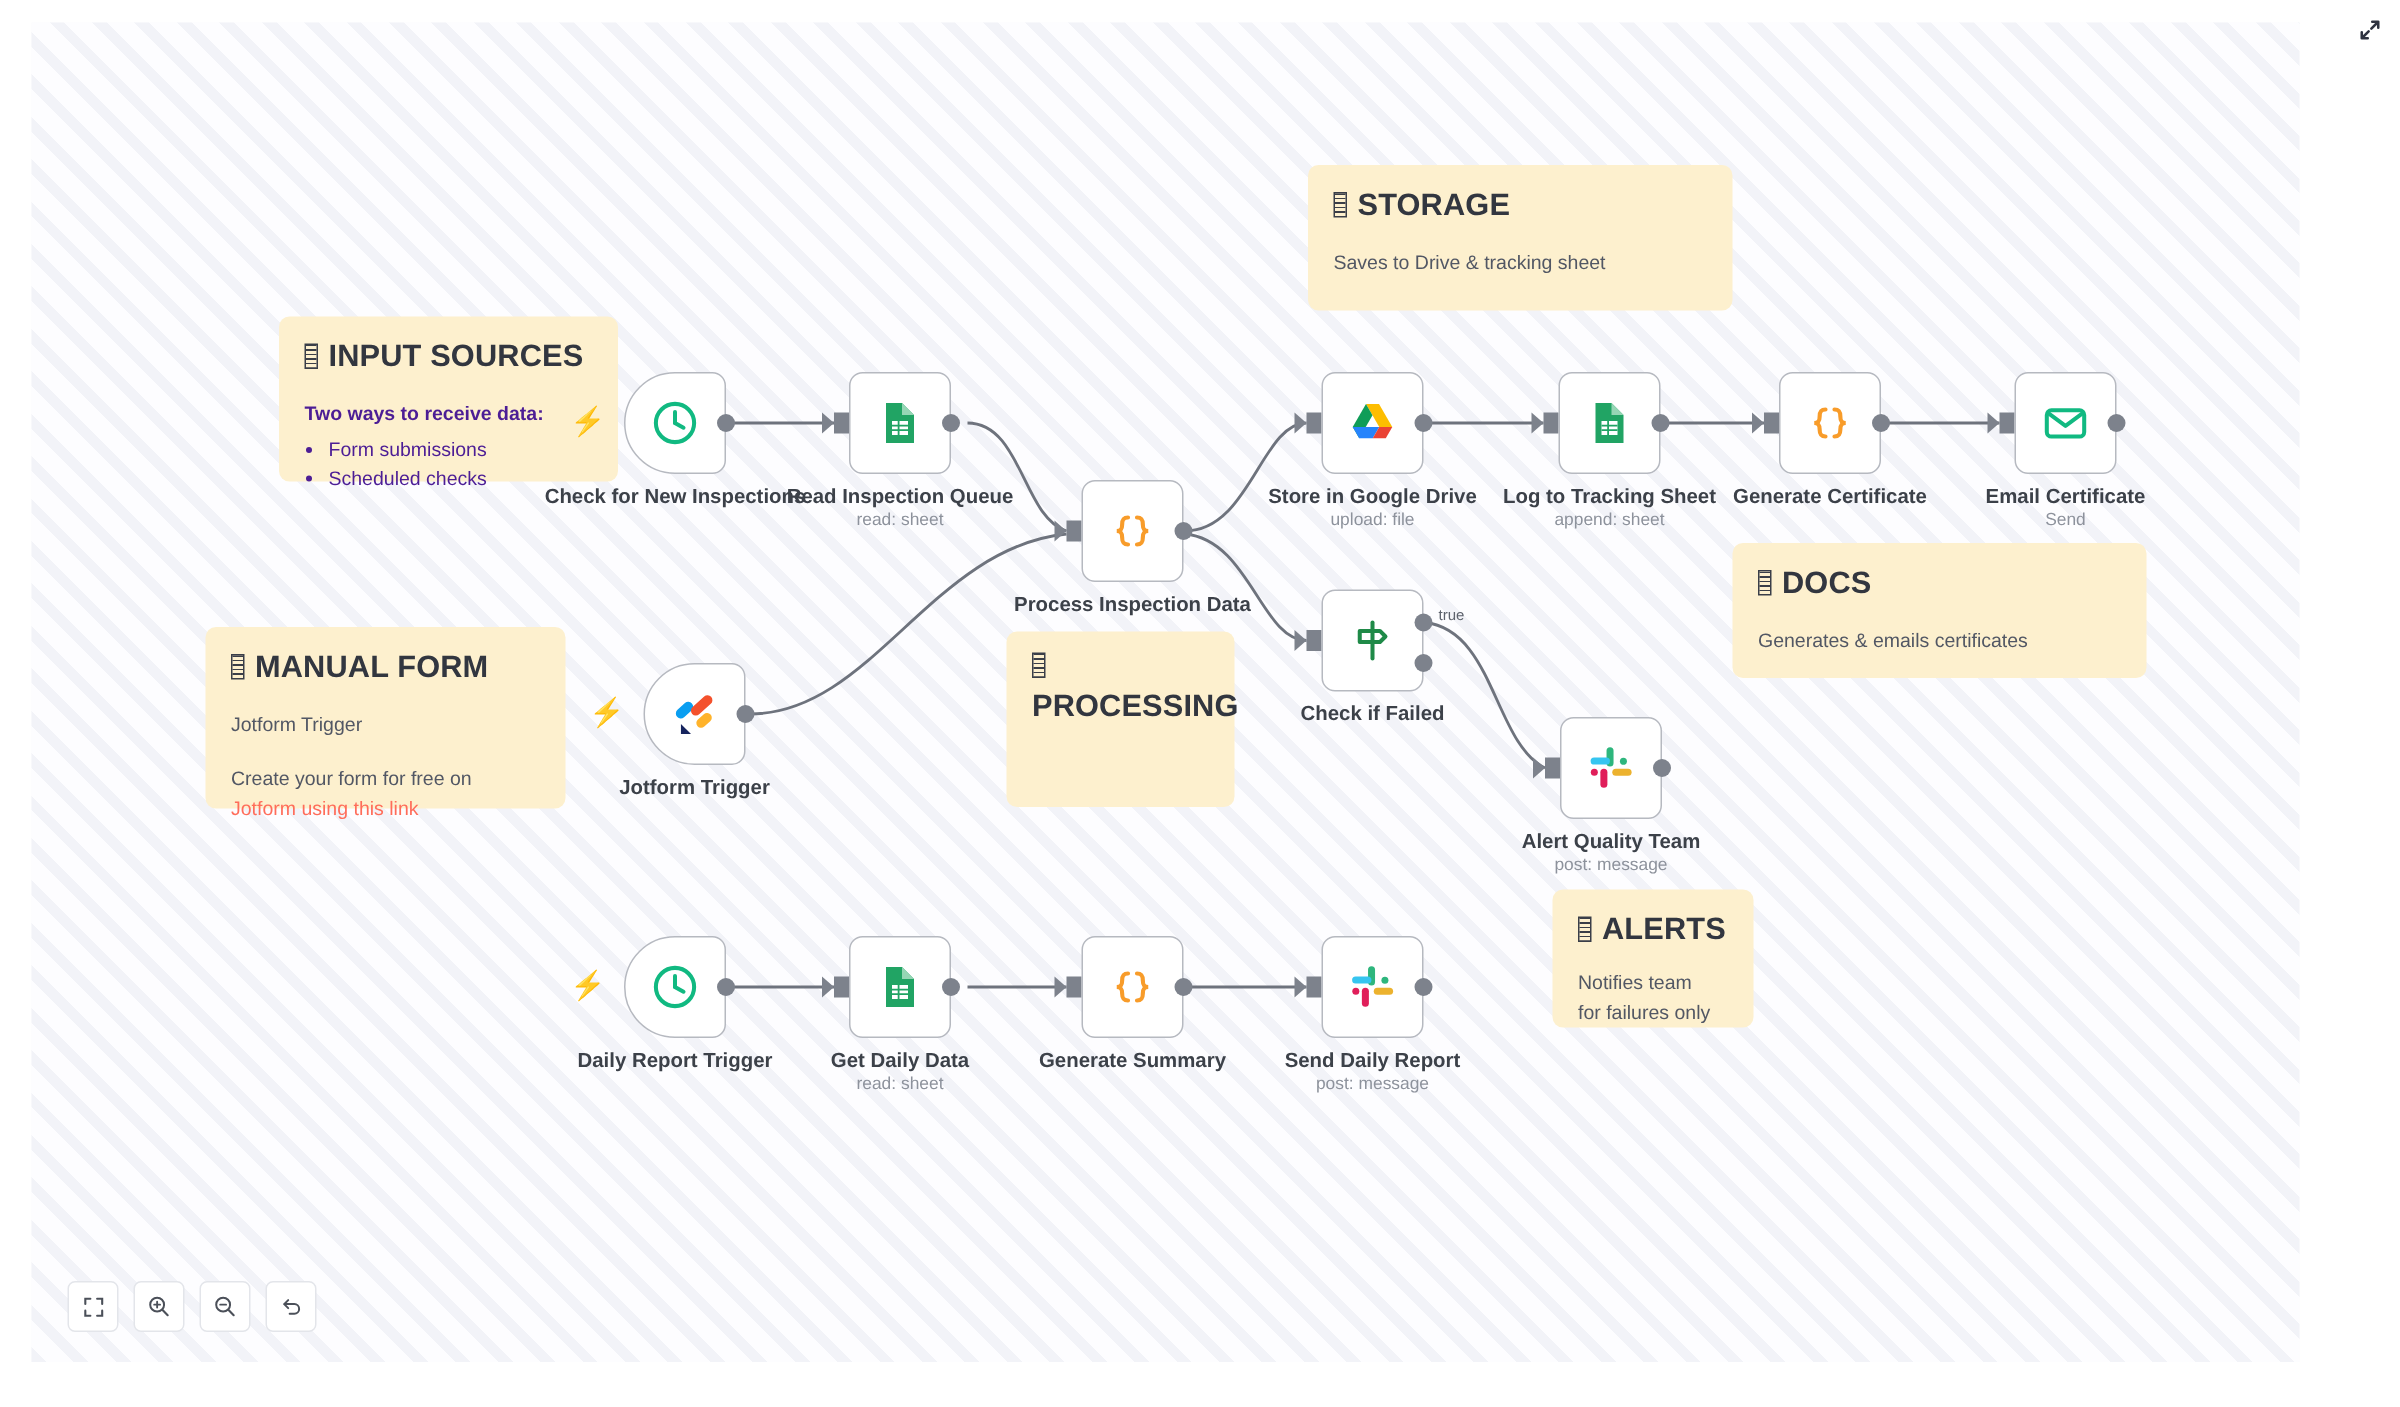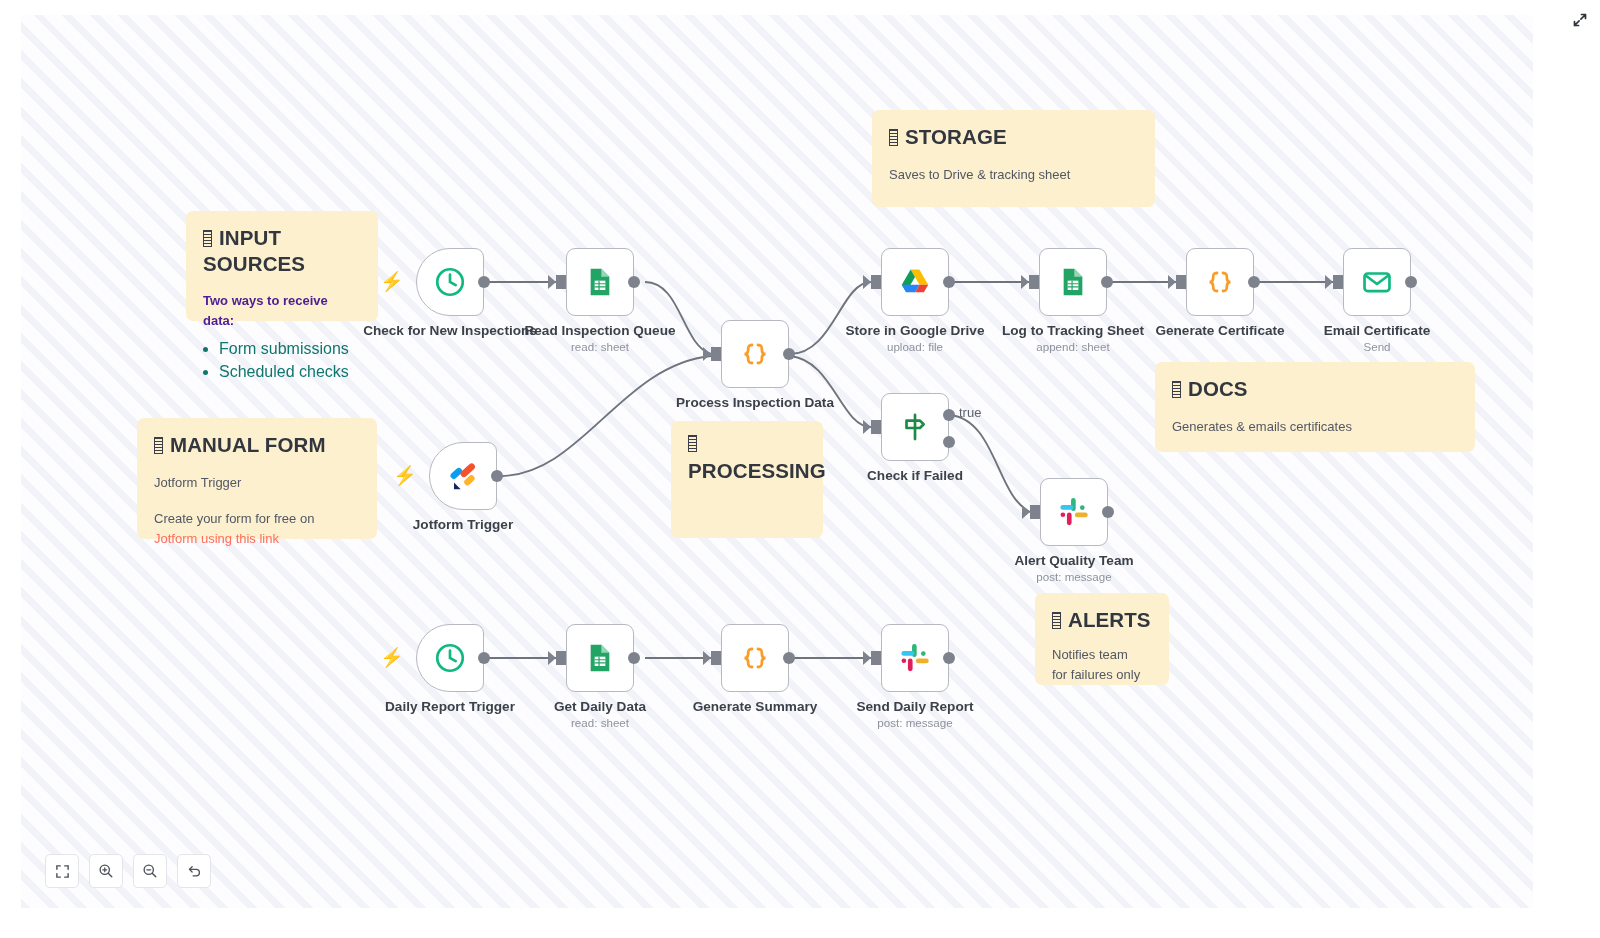--- a/index.html
+++ b/index.html
@@ -56,21 +56,21 @@
   }
   .sticky .st-body {
     font-size: 13px;
     line-height: 1.55;
     color: #525764;
     margin-top: 15px;
   }
   .sticky .st-body.tight { margin-top: 12px; }
   .sticky .st-strong { font-weight: 700; color: #4c1d95; display:block; margin-bottom: 5px;}
   .sticky ul { margin: 0 0 0 16px; }
-  .sticky li { font-size: 16px; line-height: 1.45; color: #0f766e; }
+  .sticky li { font-size: 13px; line-height: 1.45; color: #4c1d95; }
   .sticky .st-p { margin-top: 0; }
   .sticky .st-p + .st-p { margin-top: 16px; }
   .st-link { color: #ff6d5a; }
 
   
   #edges { position: absolute; left: 0; top: 0; width: 1512px; height: 893px; pointer-events: none; }
 
   
   .node {
     position: absolute;
@@ -120,21 +120,21 @@
   .inport::after {
     content: "";
     position: absolute;
     left: -8px; top: 0px;
     border-top: 7px solid transparent;
     border-bottom: 7px solid transparent;
     border-left: 8px solid #7d828c;
   }
   .branch-label {
     position: absolute;
-    font-size: 13px;
+    font-size: 10px;
     color: #5d626c;
   }
 
   
   #toolbar { position: absolute; left: 24px; bottom: 20px; display: flex; gap: 10px; }
   .tb-btn {
     width: 34px; height: 34px;
     background: #ffffff;
     border: 1px solid #e3e5ea;
     border-radius: 5px;
@@ -181,21 +181,21 @@
         <path d="M 1232 267 L 1312 267"></path>
 
         <path d="M 929 400 C 975 405 975 480 1009 497"></path>
 
         <path d="M 463 643 L 535 643"></path>
         <path d="M 624 643 L 690 643"></path>
         <path d="M 769 643 L 850 643"></path>
       </g>
     </svg>
 
-    <div class="sticky" style="left:165px; top:196px; width:192px; height:110px;">
+    <div class="sticky" style="left:165px; top:196px; width:226px; height:110px;">
       <span class="st-title"><span class="tofu"></span><span>INPUT SOURCES</span></span>
       <div class="st-body">
         <span class="st-strong">Two ways to receive data:</span>
         <ul>
           <li>Form submissions</li>
           <li>Scheduled checks</li>
         </ul>
       </div>
     </div>
 
@@ -210,21 +210,21 @@
         <div class="st-p">Jotform Trigger</div>
         <div class="st-p"><span>Create your form for free on </span><span class="st-link">Jotform using this link</span></div>
       </div>
     </div>
 
     <div class="sticky" style="left:650px; top:406px; width:152px; height:117px;">
       <span class="tofu" style="display:block;margin-bottom:6px;"></span>
       <span class="st-title">PROCESSING</span>
     </div>
 
-    <div class="sticky" style="left:1134px; top:347px; width:320px; height:90px;">
+    <div class="sticky" style="left:1134px; top:347px; width:276px; height:90px;">
       <span class="st-title"><span class="tofu"></span><span>DOCS</span></span>
       <div class="st-body">Generates &amp; emails certificates</div>
     </div>
 
     <div class="sticky" style="left:1014px; top:578px; width:134px; height:92px;">
       <span class="st-title"><span class="tofu"></span><span>ALERTS</span></span>
       <div class="st-body tight">
         <div>Notifies team</div>
         <div>for failures only</div>
       </div>

